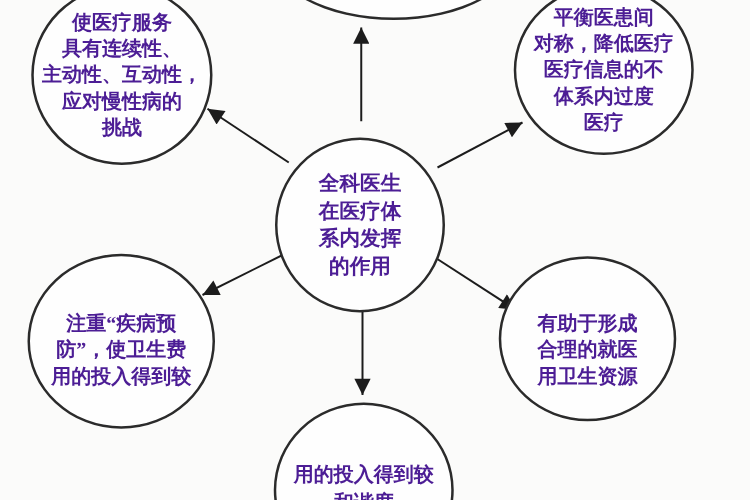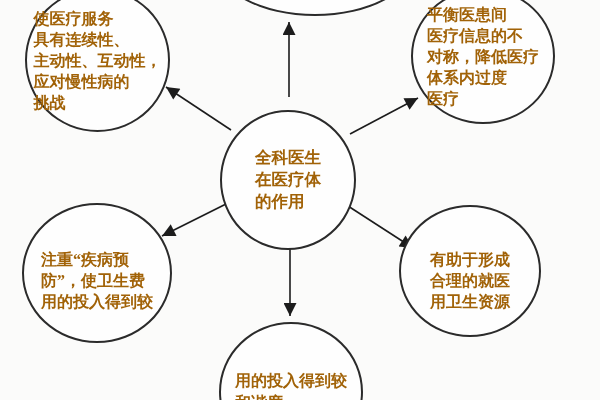--- a/index.html
+++ b/index.html
@@ -25,22 +25,22 @@
     position: absolute;
     box-sizing: border-box;
     border: 2px solid #2b2b2b;
     border-radius: 50%;
     background: #fefefe;
     display: flex;
     align-items: center;
     justify-content: center;
   }
   .lines {
-    text-align: left;
-    color: #a16207;
+    text-align: center;
+    color: #4c1d95;
     font-weight: 700;
     font-size: 16px;
     line-height: 21px;
     white-space: nowrap;
   }
   .hub .lines {
     font-size: 16.5px;
     line-height: 22px;
   }
   .pad14 { padding-top: 14px; }
@@ -67,39 +67,40 @@
       <line x1="290" y1="238" x2="290" y2="316" marker-end="url(#ah)"></line>
     </g>
   </svg>
 
   <div class="circle" style="left:215px; top:-94px; width:200px; height:110px"></div>
 
   <div class="circle hub" style="left:220px; top:110px; width:136px; height:140px">
     <div class="lines">
       <div>全科医生</div>
       <div>在医疗体</div>
+      <div>系内发挥</div>
       <div>的作用</div>
     </div>
   </div>
 
   <div class="circle" style="left:25px; top:-12px; width:145px; height:144px">
     <div class="lines">
       <div>使医疗服务</div>
       <div>具有连续性、</div>
       <div>主动性、互动性，</div>
       <div>应对慢性病的</div>
       <div>挑战</div>
     </div>
   </div>
 
   <div class="circle" style="left:411px; top:-12px; width:144px; height:136px">
     <div class="lines">
       <div>平衡医患间</div>
+      <div>对称，降低医疗</div>
       <div>医疗信息的不</div>
-      <div>对称，降低医疗</div>
       <div>体系内过度</div>
       <div>医疗</div>
     </div>
   </div>
 
   <div class="circle" style="left:22px; top:203px; width:150px; height:140px">
     <div class="lines pad14">
       <div>注重“疾病预</div>
       <div>防”，使卫生费</div>
       <div>用的投入得到较</div>

